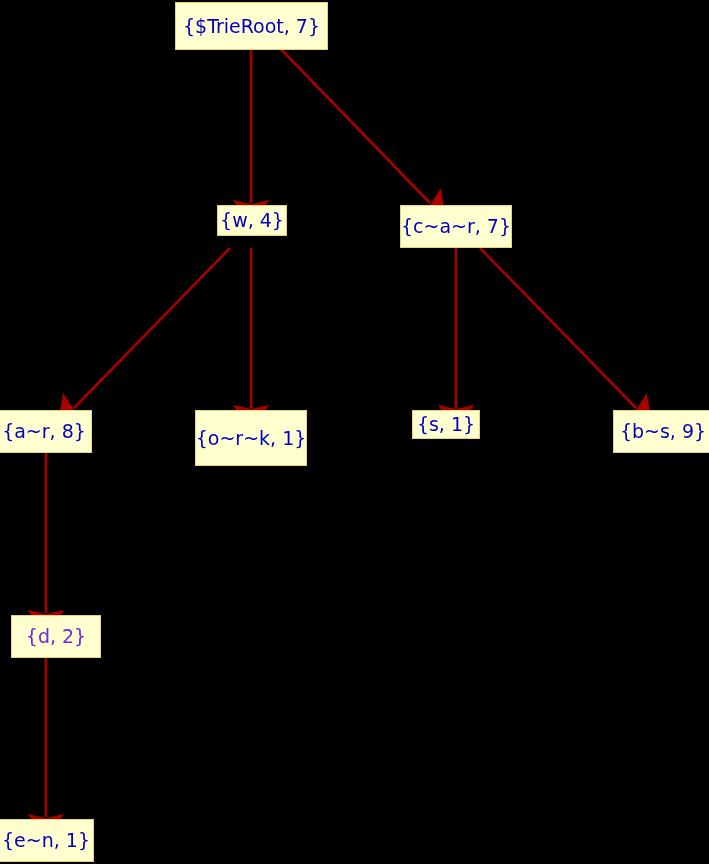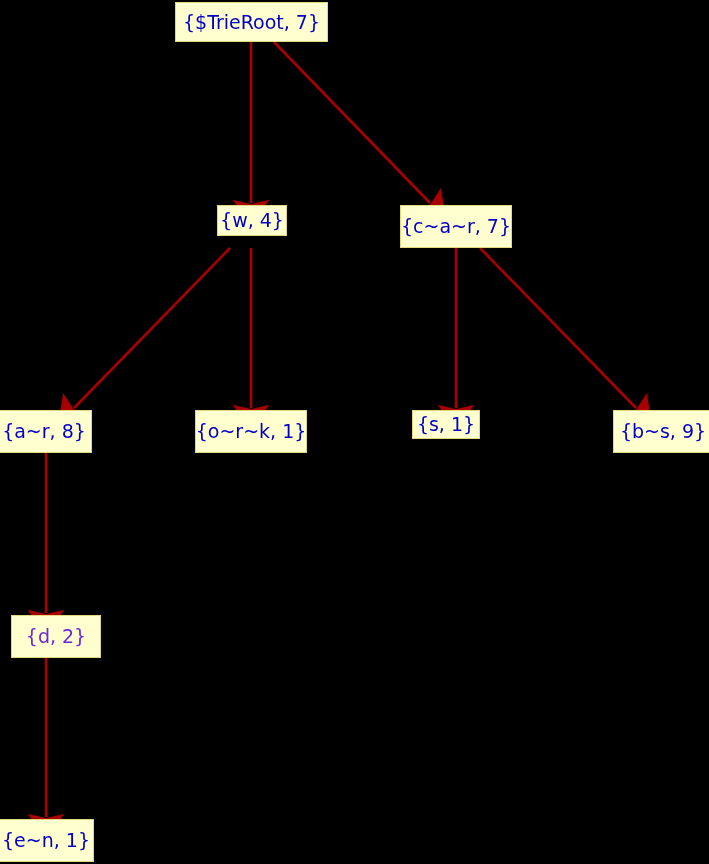--- a/index.html
+++ b/index.html
@@ -67,33 +67,33 @@
         <line x1="230" y1="248" x2="74" y2="408" stroke="#A80000" stroke-width="2.6" marker-end="url(#arrowhead)"></line>
         <line x1="251" y1="248" x2="251" y2="408" stroke="#A80000" stroke-width="2.6" marker-end="url(#arrowhead)"></line>
         <line x1="456" y1="248" x2="456" y2="408" stroke="#A80000" stroke-width="2.6" marker-end="url(#arrowhead)"></line>
         <line x1="480" y1="248" x2="636" y2="408" stroke="#A80000" stroke-width="2.6" marker-end="url(#arrowhead)"></line>
         <line x1="46" y1="453" x2="46" y2="613" stroke="#A80000" stroke-width="2.6" marker-end="url(#arrowhead)"></line>
         <line x1="46" y1="658" x2="46" y2="817" stroke="#A80000" stroke-width="2.6" marker-end="url(#arrowhead)"></line>
       </g>
   </svg>
 
   <div id="nodes-group">
-      <div class="node" style="left: 175px; top: 2px; width: 153px; height: 40px; background: rgb(254, 254, 206); border-color: rgb(227, 215, 123); outline-color: rgb(254, 254, 206); color: rgb(0, 0, 200);">
+      <div class="node" style="left: 175px; top: 2px; width: 153px; height: 48px; background: rgb(254, 254, 206); border-color: rgb(227, 215, 123); outline-color: rgb(254, 254, 206); color: rgb(0, 0, 200);">
         <span class="node-label">{$TrieRoot, 7}</span>
       </div>
       <div class="node" style="left: 217px; top: 205px; width: 70px; height: 31px; background: rgb(254, 254, 206); border-color: rgb(227, 215, 123); outline-color: rgb(254, 254, 206); color: rgb(0, 0, 200);">
         <span class="node-label">{w, 4}</span>
       </div>
       <div class="node" style="left: 400px; top: 205px; width: 112px; height: 43px; background: rgb(254, 254, 206); border-color: rgb(227, 215, 123); outline-color: rgb(254, 254, 206); color: rgb(0, 0, 200);">
         <span class="node-label">{c~a~r, 7}</span>
       </div>
       <div class="node" style="left: -4px; top: 410px; width: 96px; height: 43px; background: rgb(254, 254, 206); border-color: rgb(227, 215, 123); outline-color: rgb(254, 254, 206); color: rgb(0, 0, 200);">
         <span class="node-label">{a~r, 8}</span>
       </div>
-      <div class="node" style="left: 195px; top: 410px; width: 112px; height: 43px; background: rgb(254, 254, 206); border-color: rgb(227, 215, 123); outline-color: rgb(254, 254, 206); color: rgb(0, 0, 200);">
+      <div class="node" style="left: 195px; top: 410px; width: 112px; height: 56px; background: rgb(254, 254, 206); border-color: rgb(227, 215, 123); outline-color: rgb(254, 254, 206); color: rgb(0, 0, 200);">
         <span class="node-label">{o~r~k, 1}</span>
       </div>
       <div class="node" style="left: 412px; top: 410px; width: 68px; height: 29px; background: rgb(254, 254, 206); border-color: rgb(227, 215, 123); outline-color: rgb(254, 254, 206); color: rgb(0, 0, 200);">
         <span class="node-label">{s, 1}</span>
       </div>
       <div class="node" style="left: 613px; top: 410px; width: 100px; height: 43px; background: rgb(254, 254, 206); border-color: rgb(227, 215, 123); outline-color: rgb(254, 254, 206); color: rgb(0, 0, 200);">
         <span class="node-label">{b~s, 9}</span>
       </div>
       <div class="node" style="left: 11px; top: 615px; width: 90px; height: 43px; background: rgb(254, 254, 206); border-color: rgb(227, 215, 123); outline-color: rgb(254, 254, 206); color: #6d28d9;">
         <span class="node-label">{d, 2}</span>

